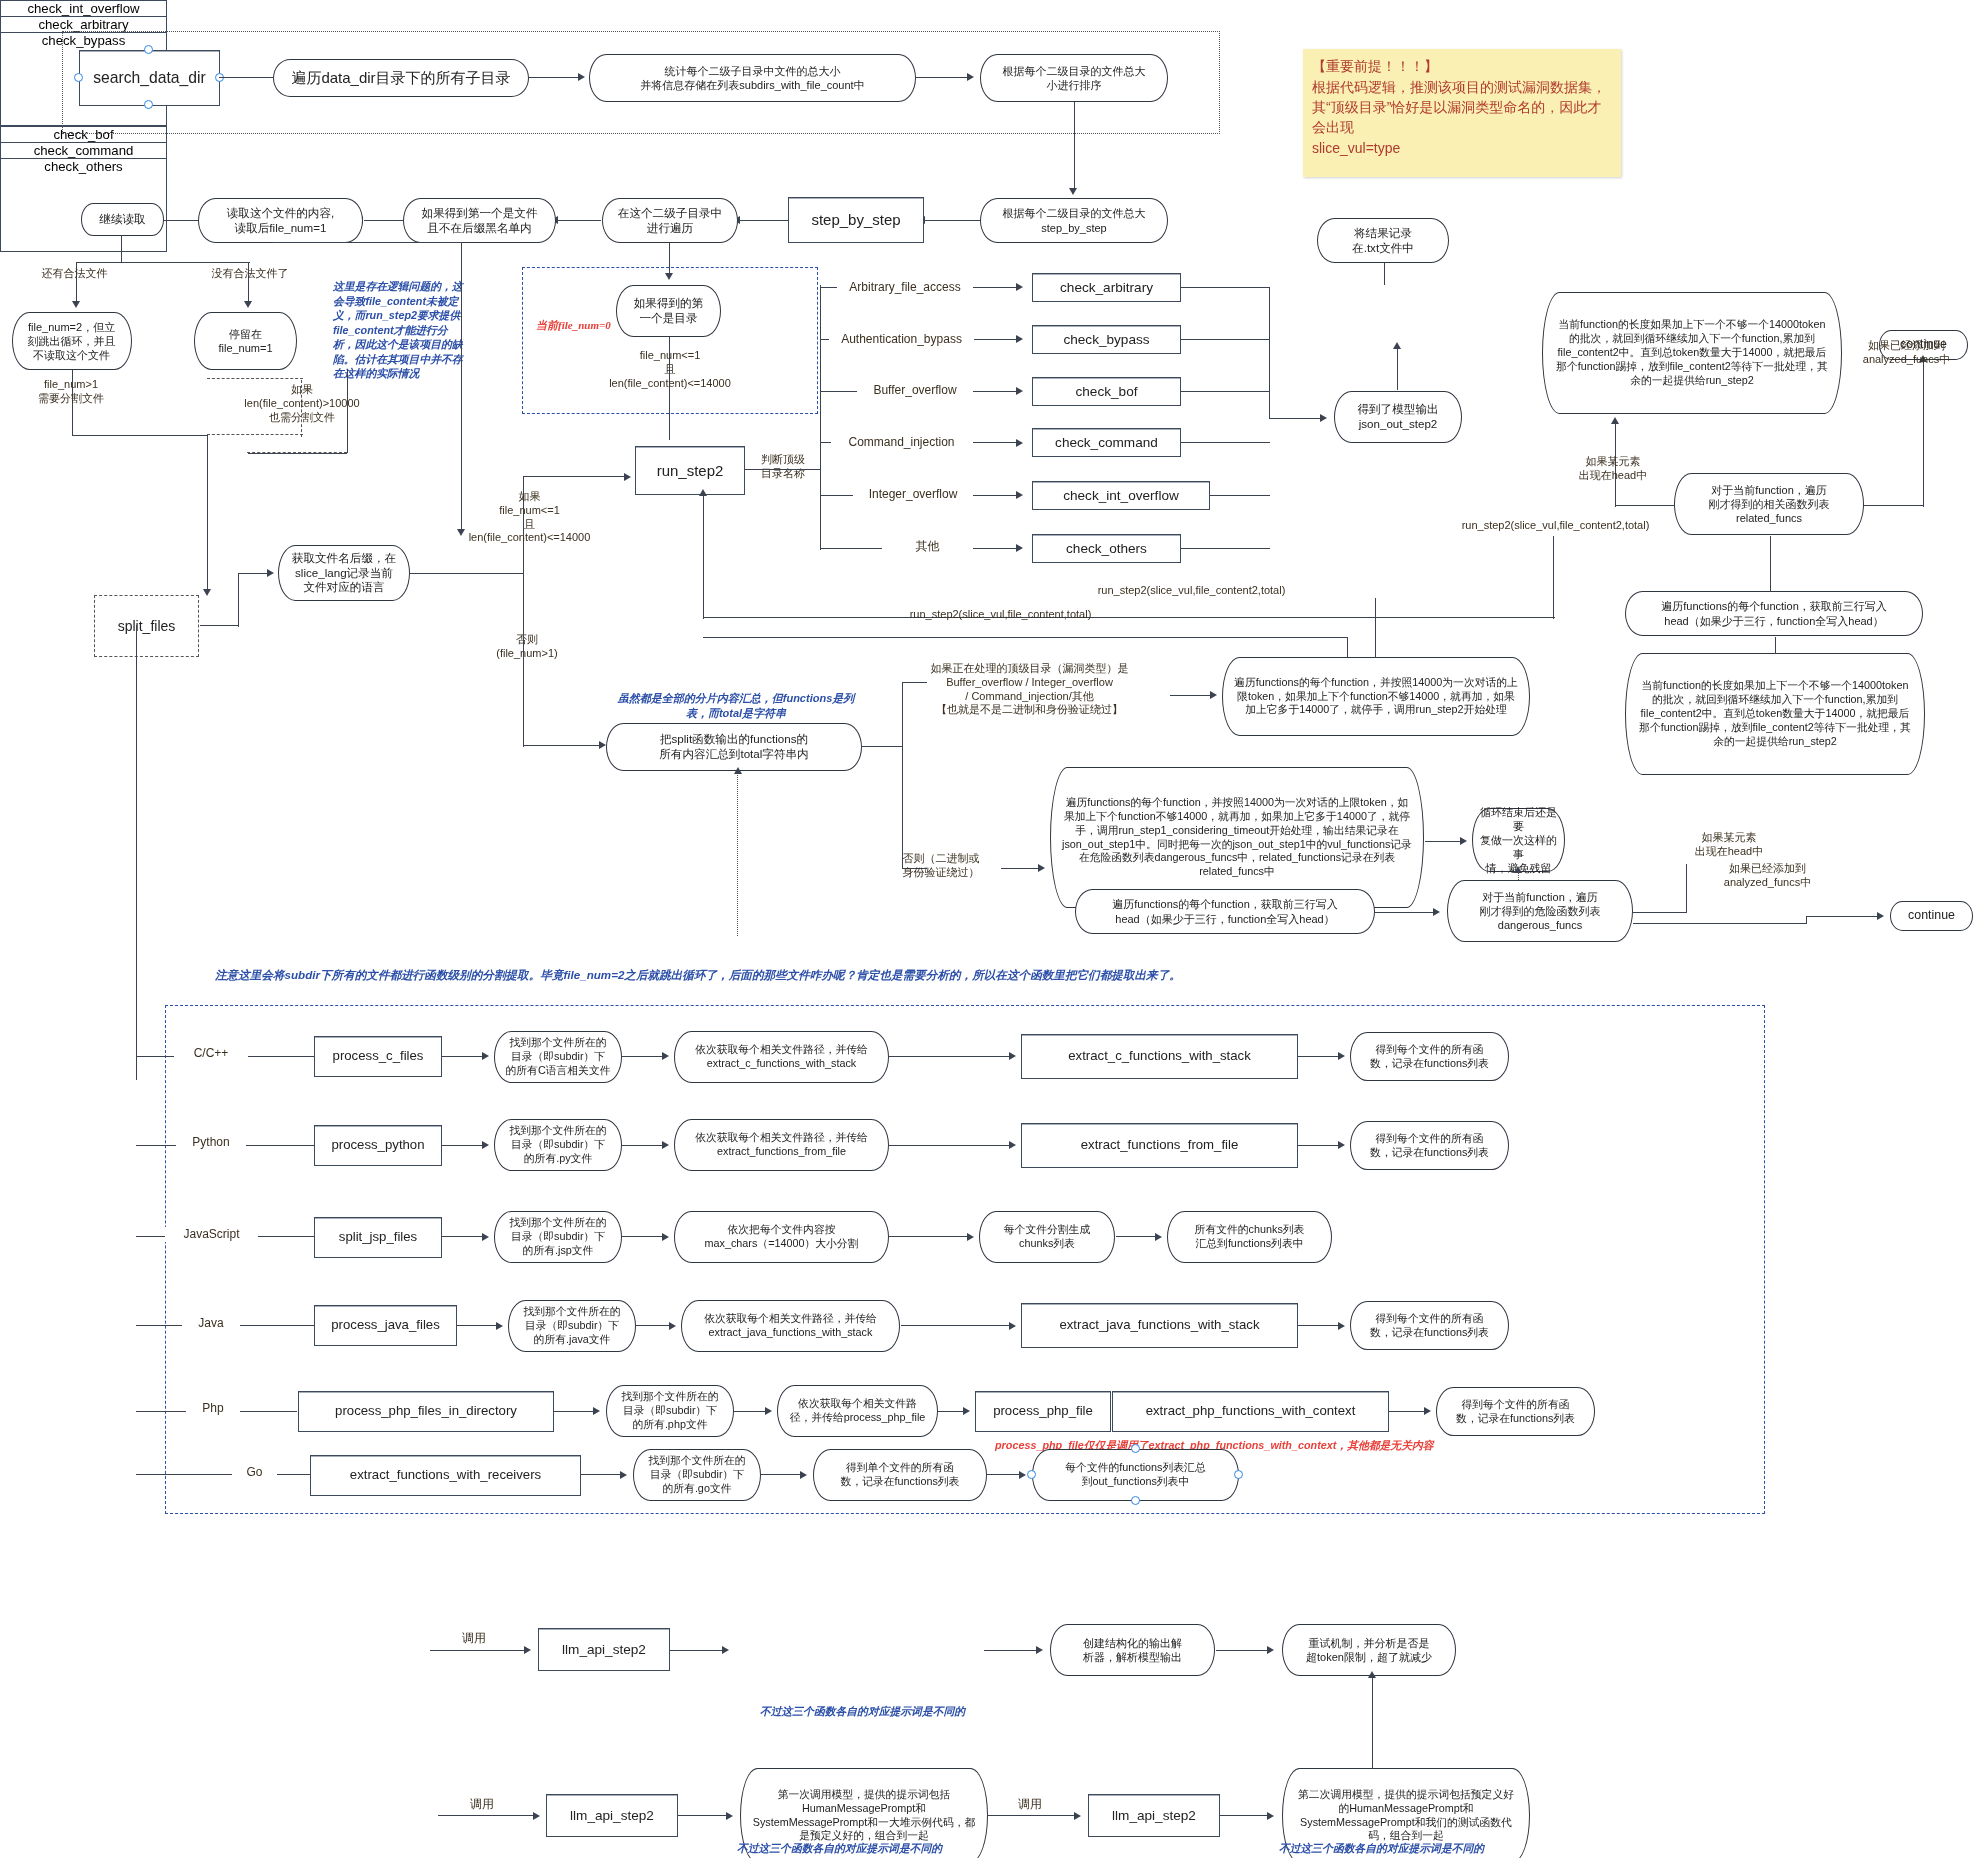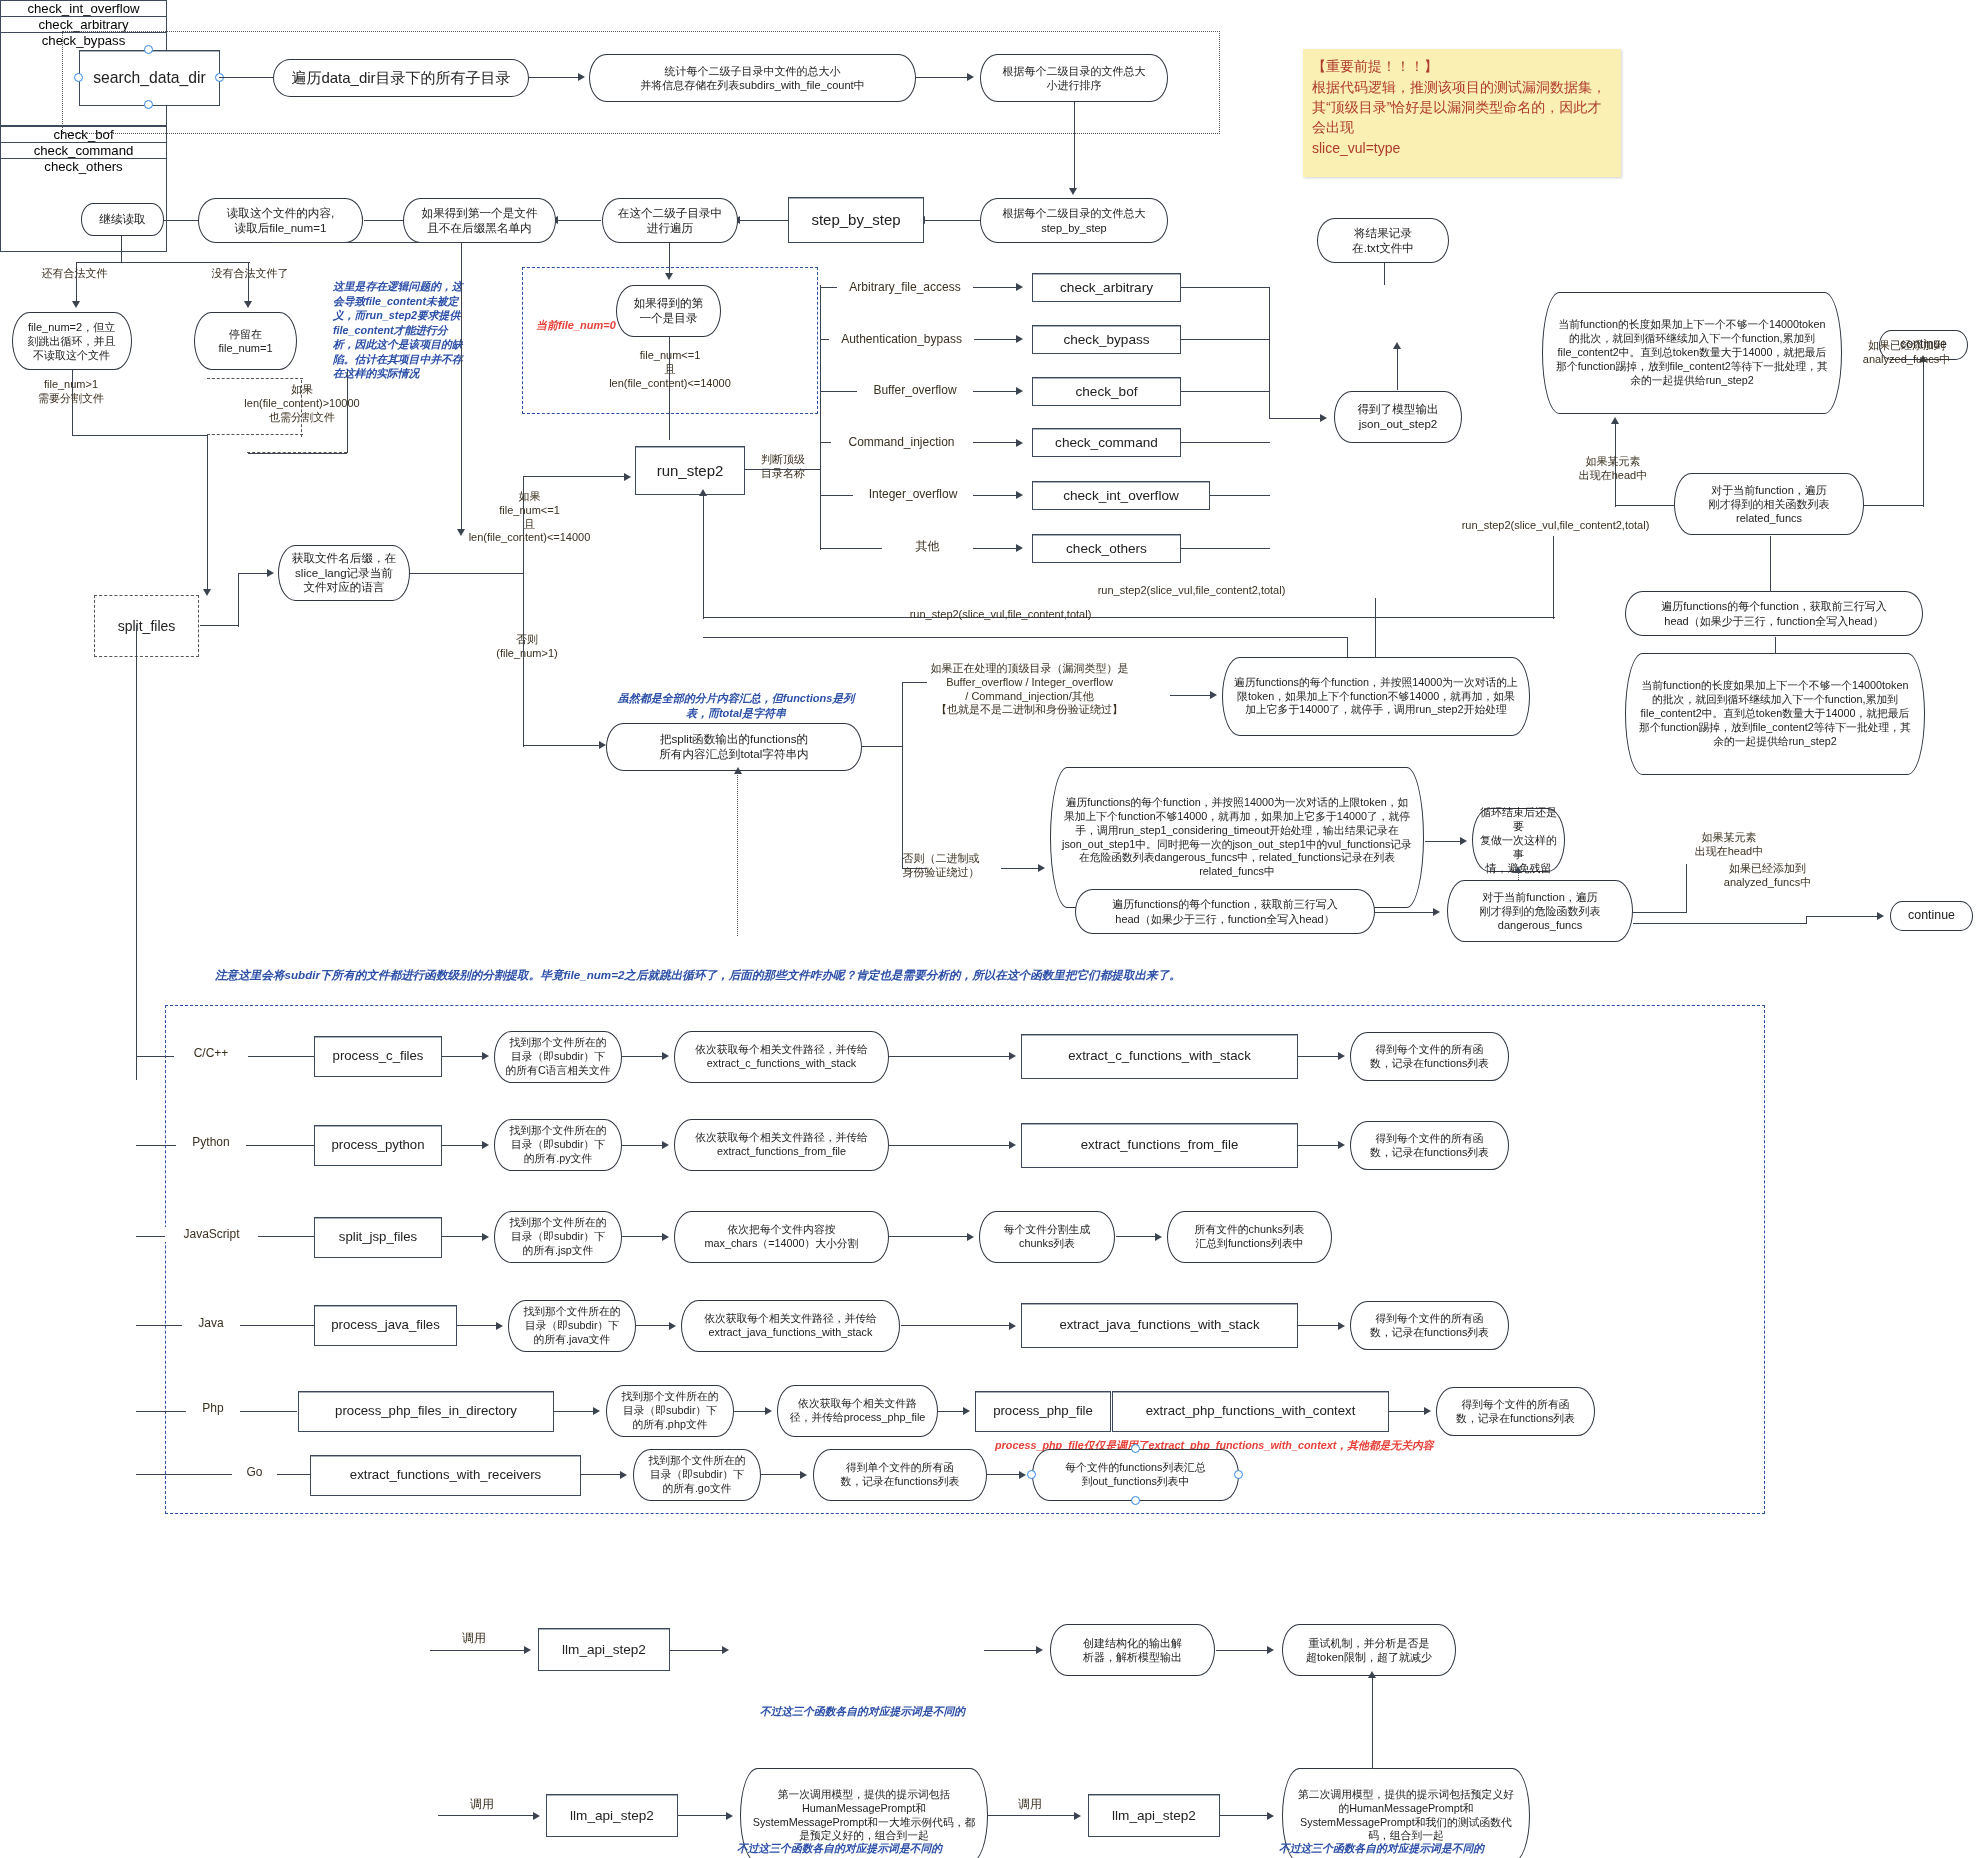--- a/index.html
+++ b/index.html
@@ -130,21 +130,21 @@
   <div class="node round" style="left:11.6px;top:312px;width:120px;height:58px;font-size:11px;white-space:pre-line;">file_num=2，但立
 刻跳出循环，并且
 不读取这个文件</div>
 
   <div class="node round" style="left:194px;top:312px;width:103px;height:58px;font-size:11px;white-space:pre-line;">停留在
 file_num=1</div>
 
   <div class="note-blue" style="left:333px;top:279px;width:136px;font-size:10.8px;text-align:left;font-style:italic;">这里是存在逻辑问题的，这会导致file_content未被定义，而run_step2要求提供file_content才能进行分析，因此这个是该项目的缺陷。估计在其项目中并不存在这样的实际情况</div>
 
   <div class="dashdotregion" style="left:522px;top:267px;width:296px;height:147px;"></div>
-  <div class="note-red" style="left:536px;top:318px;width:103px;font-size:11px;">当前file_num=0</div>
+  <div class="note-red" style="left:536px;top:318px;width:103px;font-size:11px;font-family:Liberation Serif, serif;">当前file_num=0</div>
 
   <div class="ln v" style="left:669px;top:243px;height:33px;"></div>
   <div class="arrow ad" style="left:665px;top:273px;"></div>
 
   <div class="node round" style="left:616px;top:285px;width:105px;height:52px;font-size:11.6px;white-space:pre-line;">如果得到的第
 一个是目录</div>
 
   <div class="ln v" style="left:669px;top:337px;height:103px;"></div>
   <div class="lbl" style="left:554px;top:349px;width:232px;font-size:11px;white-space:pre-line;">file_num&lt;=1
 且

